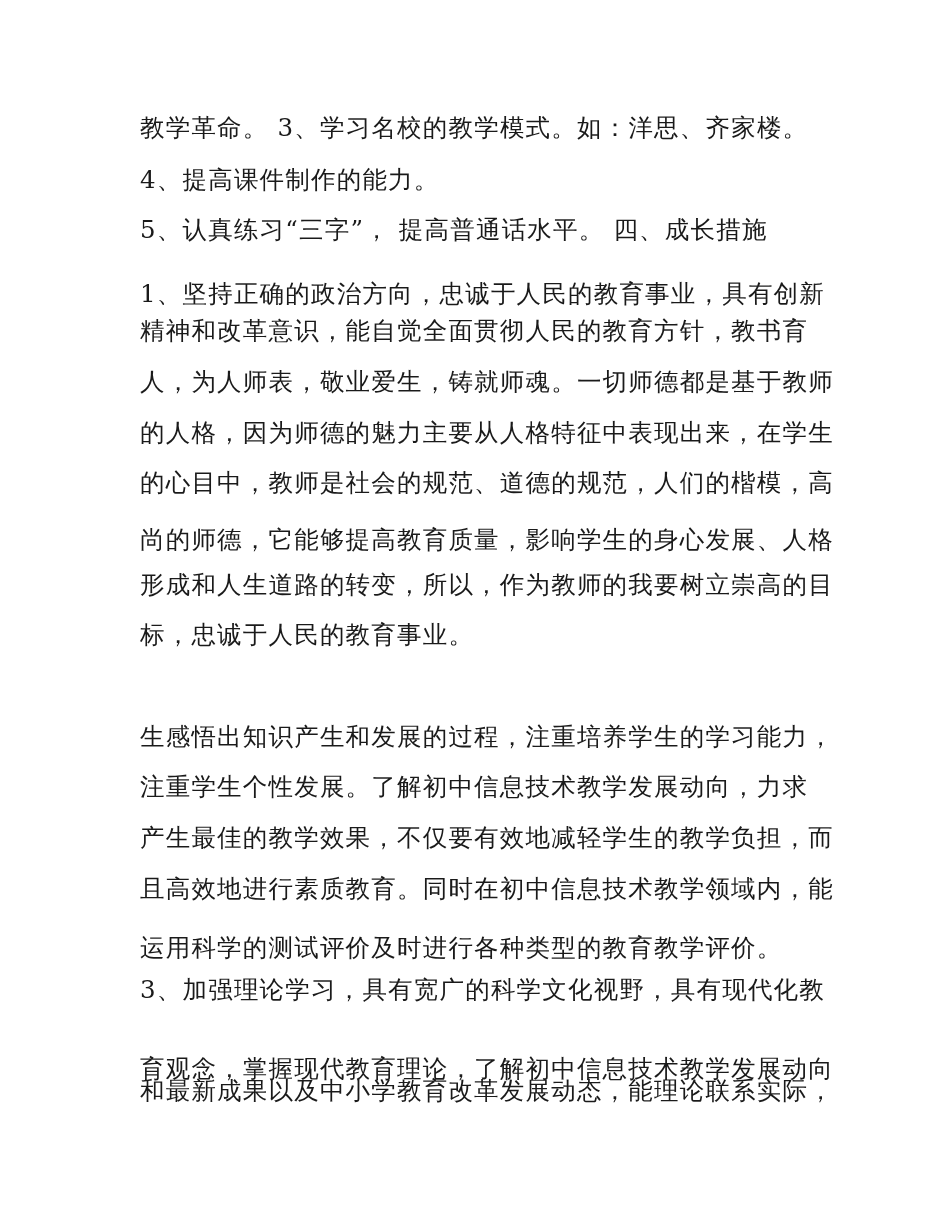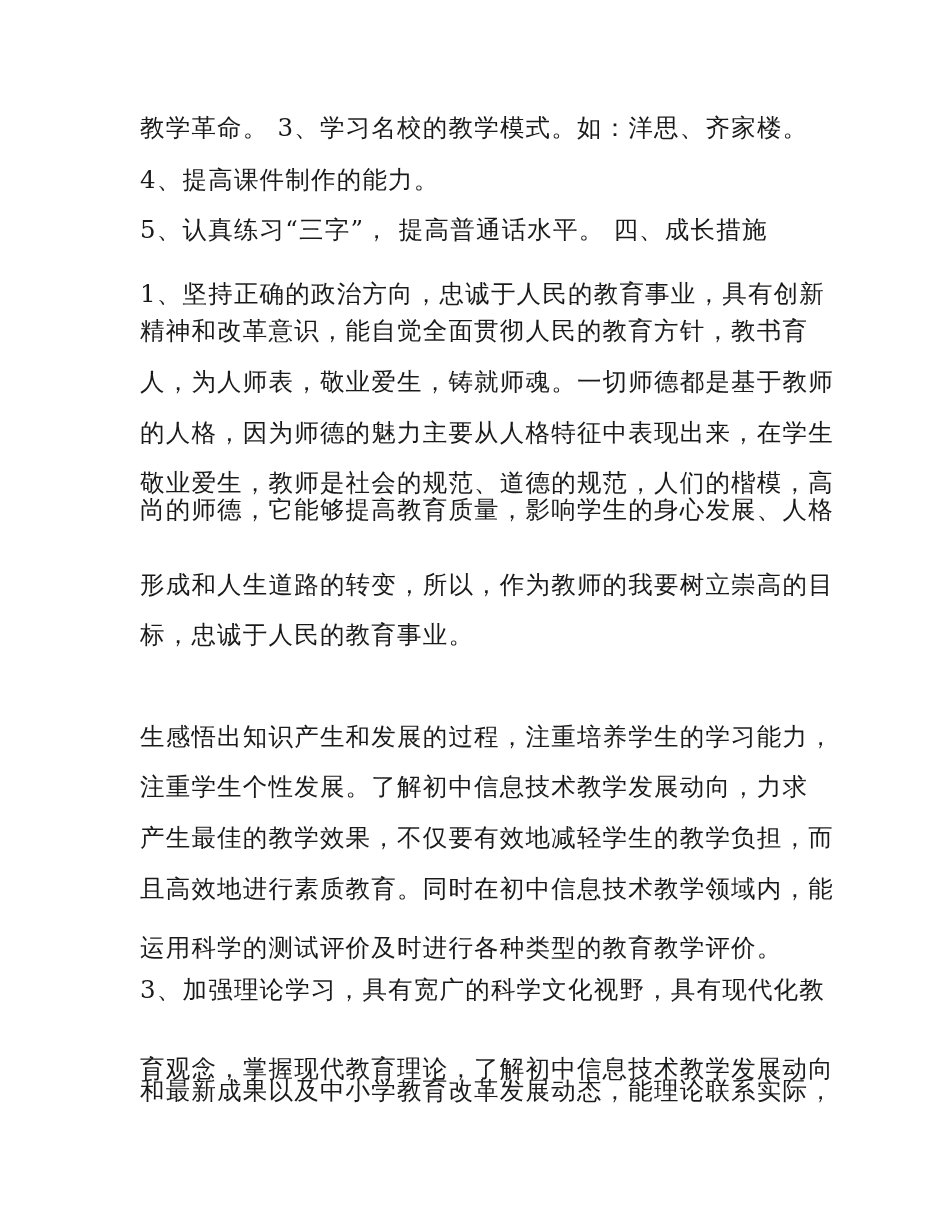--- a/index.html
+++ b/index.html
@@ -16,22 +16,22 @@
 <body>
 
 <div class="page">
   <div class="line" style="top:112px">教学革命。 3、学习名校的教学模式。如：洋思、齐家楼。</div>
   <div class="line" style="top:164px">4、提高课件制作的能力。</div>
   <div class="line" style="top:214px">5、认真练习“三字”， 提高普通话水平。 四、成长措施</div>
   <div class="line" style="top:278px">1、坚持正确的政治方向，忠诚于人民的教育事业，具有创新</div>
   <div class="line" style="top:315px">精神和改革意识，能自觉全面贯彻人民的教育方针，教书育</div>
   <div class="line" style="top:366px">人，为人师表，敬业爱生，铸就师魂。一切师德都是基于教师</div>
   <div class="line" style="top:417px">的人格，因为师德的魅力主要从人格特征中表现出来，在学生</div>
-  <div class="line" style="top:467px">敬业爱生，教师是社会的规范、道德的规范，人们的楷模，高</div>
-  <div class="line" style="top:494px">尚的师德，它能够提高教育质量，影响学生的身心发展、人格</div>
+  <div class="line" style="top:467px">的心目中，教师是社会的规范、道德的规范，人们的楷模，高</div>
+  <div class="line" style="top:524px">尚的师德，它能够提高教育质量，影响学生的身心发展、人格</div>
   <div class="line" style="top:569px">形成和人生道路的转变，所以，作为教师的我要树立崇高的目</div>
   <div class="line" style="top:619px">标，忠诚于人民的教育事业。</div>
   <div class="line" style="top:721px">生感悟出知识产生和发展的过程，注重培养学生的学习能力，</div>
   <div class="line" style="top:771px">注重学生个性发展。了解初中信息技术教学发展动向，力求</div>
   <div class="line" style="top:822px">产生最佳的教学效果，不仅要有效地减轻学生的教学负担，而</div>
   <div class="line" style="top:873px">且高效地进行素质教育。同时在初中信息技术教学领域内，能</div>
   <div class="line" style="top:932px">运用科学的测试评价及时进行各种类型的教育教学评价。</div>
   <div class="line" style="top:974px">3、加强理论学习，具有宽广的科学文化视野，具有现代化教</div>
   <div class="line" style="top:1053px">育观念，掌握现代教育理论，了解初中信息技术教学发展动向</div>
   <div class="line" style="top:1075px">和最新成果以及中小学教育改革发展动态，能理论联系实际，</div>

